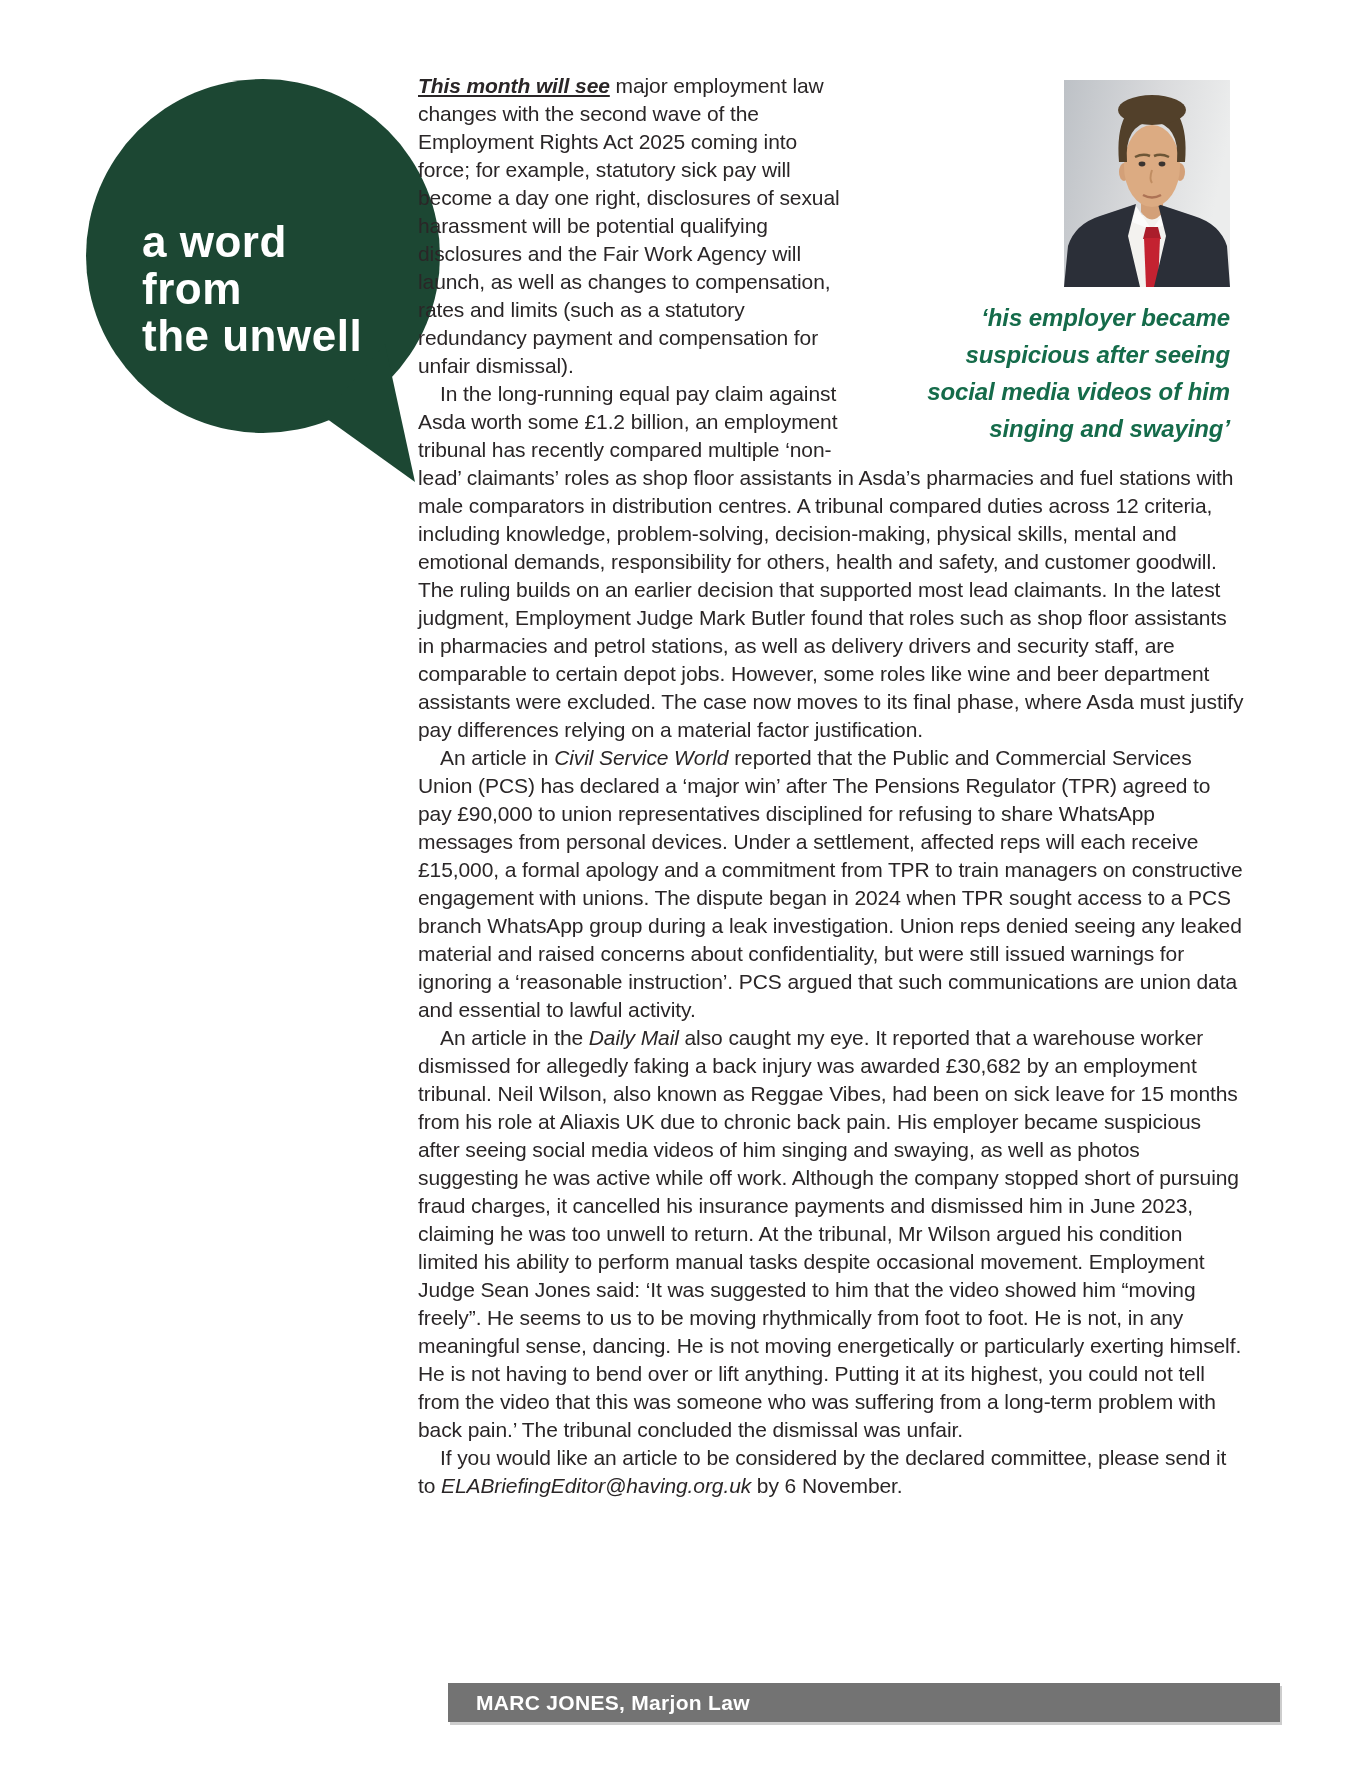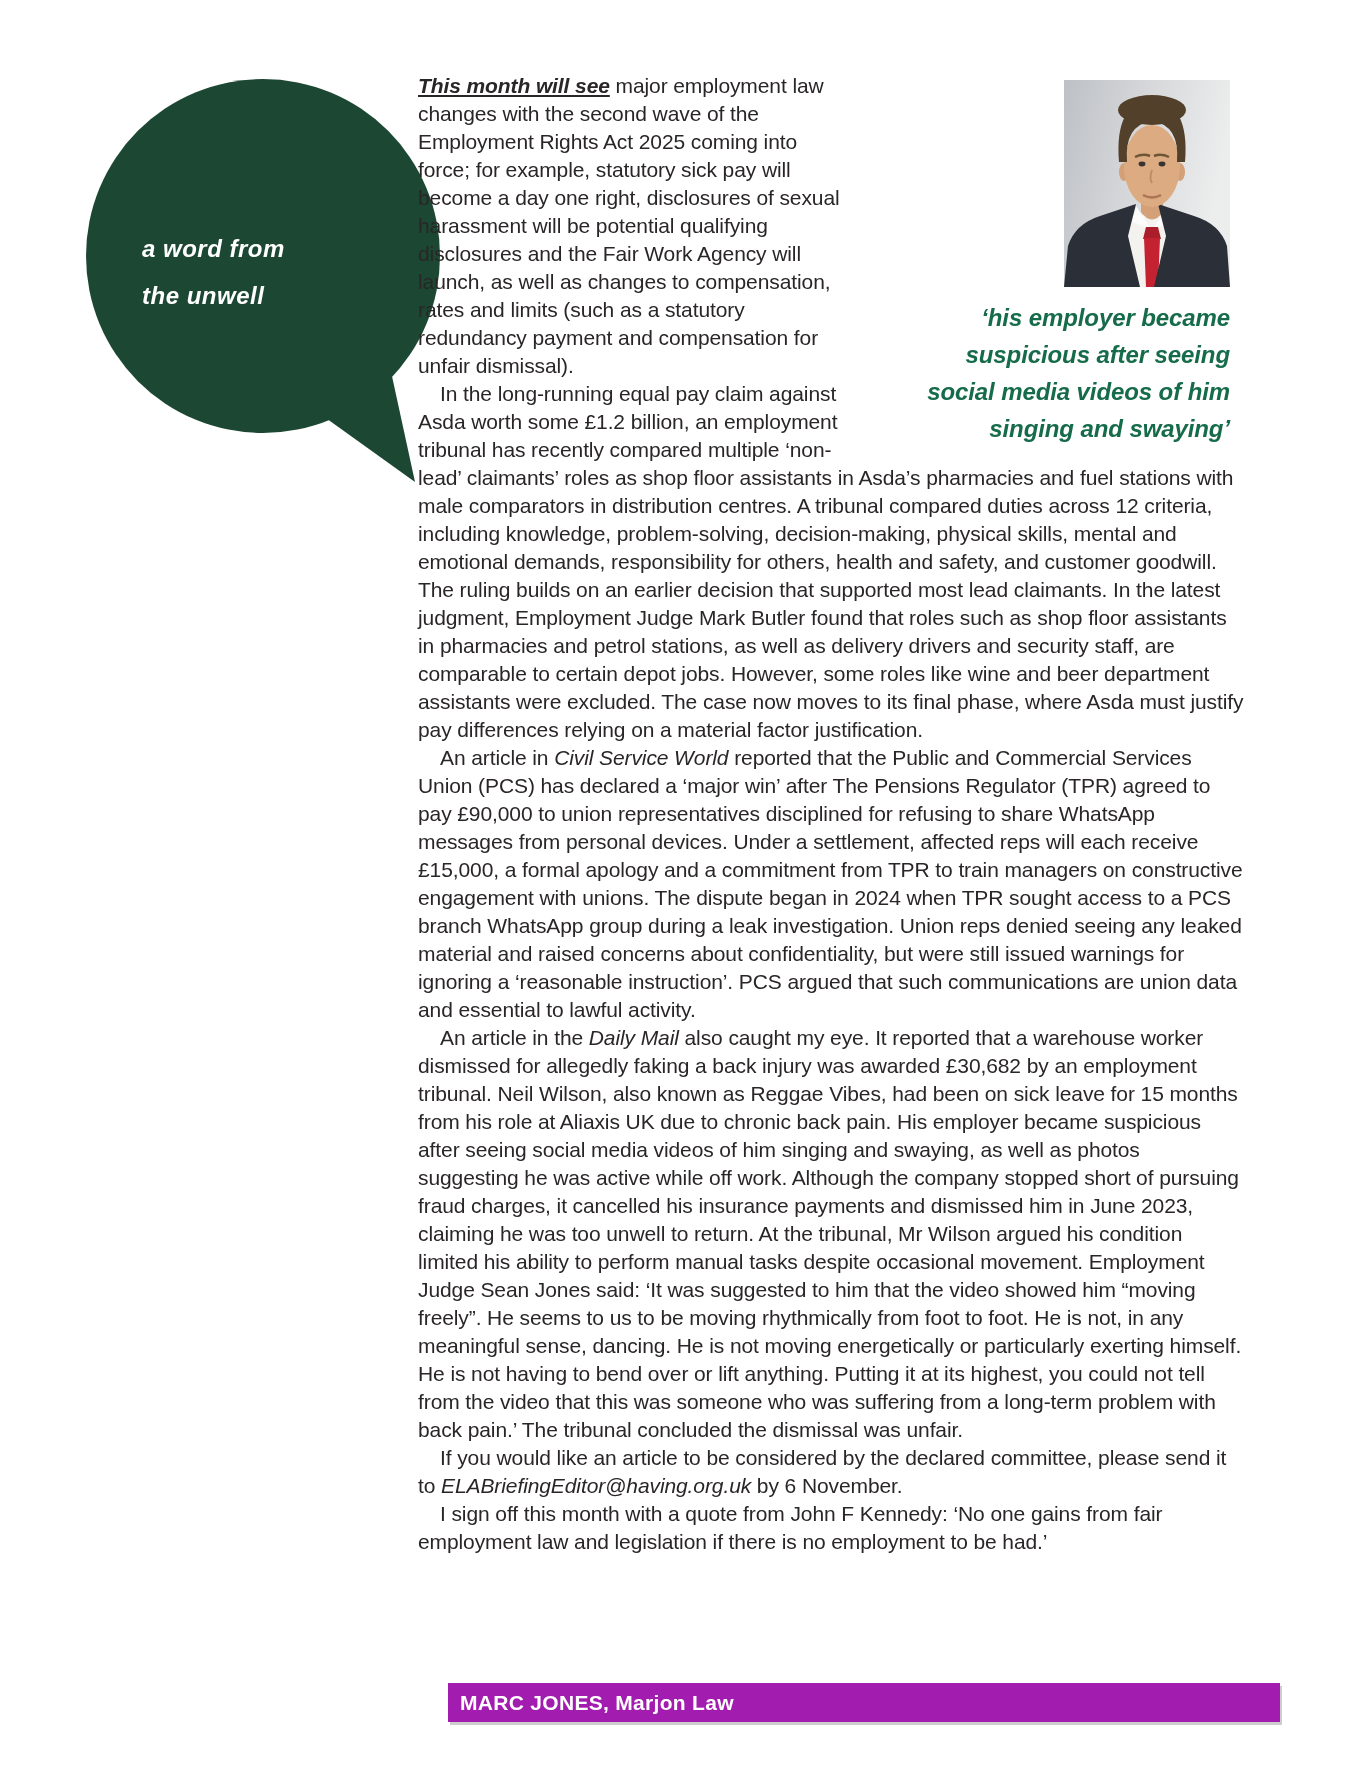--- a/index.html
+++ b/index.html
@@ -21,26 +21,24 @@
     width: 360px;
     height: 412px;
   }
   .bubble svg { position: absolute; left: 0; top: 0; }
   .bubble-text {
     position: absolute;
     left: 57px;
     top: 140px;
     width: 250px;
     color: #ffffff;
-    font-style: italic;
     font-weight: 700;
-    font-size: 24px;
+    font-size: 44px;
     line-height: 47px;
     letter-spacing: 0.5px;
-    margin-top: 7px;
   }
 
   
   .article {
     position: absolute;
     left: 418px;
     top: 72px;
     width: 826px;
     color: #2a2627;
     font-size: 21px;
@@ -78,27 +76,27 @@
     line-height: 37px;
   }
 
   
   .footerbar {
     position: absolute;
     left: 448px;
     top: 1683px;
     width: 832px;
     height: 39px;
-    background: #a21caf;
+    background: #737373;
     box-shadow: 2px 3px 0 #cdcdcd;
     color: #ffffff;
     font-weight: 700;
     font-size: 21px;
     line-height: 39px;
-    padding-left: 12px;
+    padding-left: 28px;
     letter-spacing: 0.3px;
   }
 </style>
 </head>
 <body>
 
 <div class="page">
 
   <div class="bubble">
     <svg width="360" height="412" viewBox="0 0 360 412">
@@ -156,20 +154,19 @@
         <path d="M79,115 Q88,120 97,115" stroke="#ad7355" stroke-width="2.5" fill="none"></path>
       </svg>
       <div class="pullquote">‘his employer became suspicious after seeing social media videos of him singing and swaying’</div>
     </div>
 
     <p><span class="lead">This month will see</span><span> major employment law changes with the second wave of the Employment Rights Act 2025 coming into force; for example, statutory sick pay will become a day one right, disclosures of sexual harassment will be potential qualifying disclosures and the Fair Work Agency will launch, as well as changes to compensation, rates and limits (such as a statutory redundancy payment and compensation for unfair dismissal).</span></p>
     <p class="ind">In the long-running equal pay claim against Asda worth some £1.2 billion, an employment tribunal has recently compared multiple ‘non-lead’ claimants’ roles as shop floor assistants in Asda’s pharmacies and fuel stations with male comparators in distribution centres. A tribunal compared duties across 12 criteria, including knowledge, problem-solving, decision-making, physical skills, mental and emotional demands, responsibility for others, health and safety, and customer goodwill. The ruling builds on an earlier decision that supported most lead claimants. In the latest judgment, Employment Judge Mark Butler found that roles such as shop floor assistants in pharmacies and petrol stations, as well as delivery drivers and security staff, are comparable to certain depot jobs. However, some roles like wine and beer department assistants were excluded. The case now moves to its final phase, where Asda must justify pay differences relying on a material factor justification.</p>
     <p class="ind"><span>An article in </span><span class="pub">Civil Service World</span><span> reported that the Public and Commercial Services Union (PCS) has declared a ‘major win’ after The Pensions Regulator (TPR) agreed to pay £90,000 to union representatives disciplined for refusing to share WhatsApp messages from personal devices. Under a settlement, affected reps will each receive £15,000, a formal apology and a commitment from TPR to train managers on constructive engagement with unions. The dispute began in 2024 when TPR sought access to a PCS branch WhatsApp group during a leak investigation. Union reps denied seeing any leaked material and raised concerns about confidentiality, but were still issued warnings for ignoring a ‘reasonable instruction’. PCS argued that such communications are union data and essential to lawful activity.</span></p>
     <p class="ind"><span>An article in the </span><span class="pub">Daily Mail</span><span> also caught my eye. It reported that a warehouse worker dismissed for allegedly faking a back injury was awarded £30,682 by an employment tribunal. Neil Wilson, also known as Reggae Vibes, had been on sick leave for 15 months from his role at Aliaxis UK due to chronic back pain. His employer became suspicious after seeing social media videos of him singing and swaying, as well as photos suggesting he was active while off work. Although the company stopped short of pursuing fraud charges, it cancelled his insurance payments and dismissed him in June 2023, claiming he was too unwell to return. At the tribunal, Mr Wilson argued his condition limited his ability to perform manual tasks despite occasional movement. Employment Judge Sean Jones said: ‘It was suggested to him that the video showed him “moving freely”. He seems to us to be moving rhythmically from foot to foot. He is not, in any meaningful sense, dancing. He is not moving energetically or particularly exerting himself. He is not having to bend over or lift anything. Putting it at its highest, you could not tell from the video that this was someone who was suffering from a long-term problem with back pain.’ The tribunal concluded the dismissal was unfair.</span></p>
     <p class="ind"><span>If you would like an article to be considered by the declared committee, please send it to </span><span class="pub">ELABriefingEditor@having.org.uk</span><span> by 6 November.</span></p>
-    <p class="ind">I sign off this month with a quote from John F Kennedy: ‘No one gains from fair employment law and legislation if there is no employment to be had.’</p>
   </div>
 
   <div class="footerbar">
     <span>MARC JONES, Marjon Law</span>
   </div>
 
 </div>
 
 </body></html>

